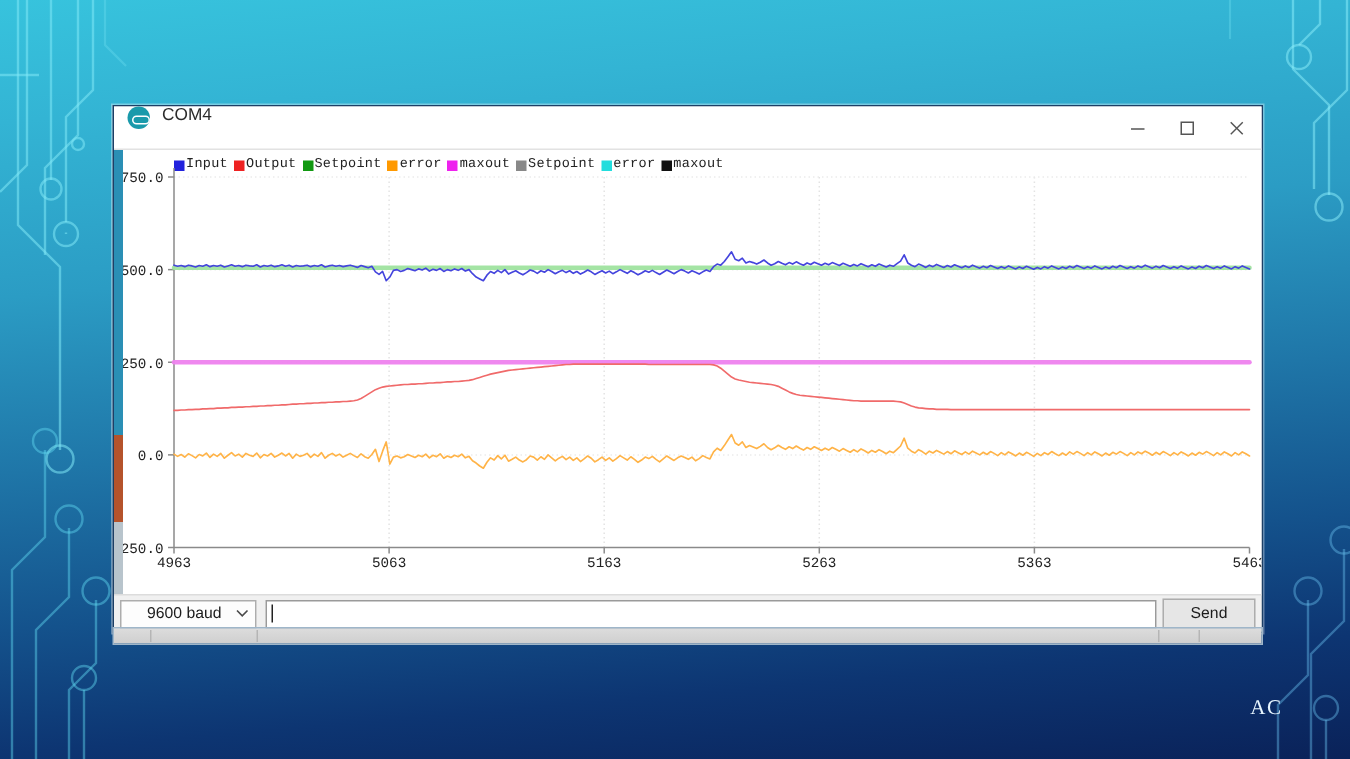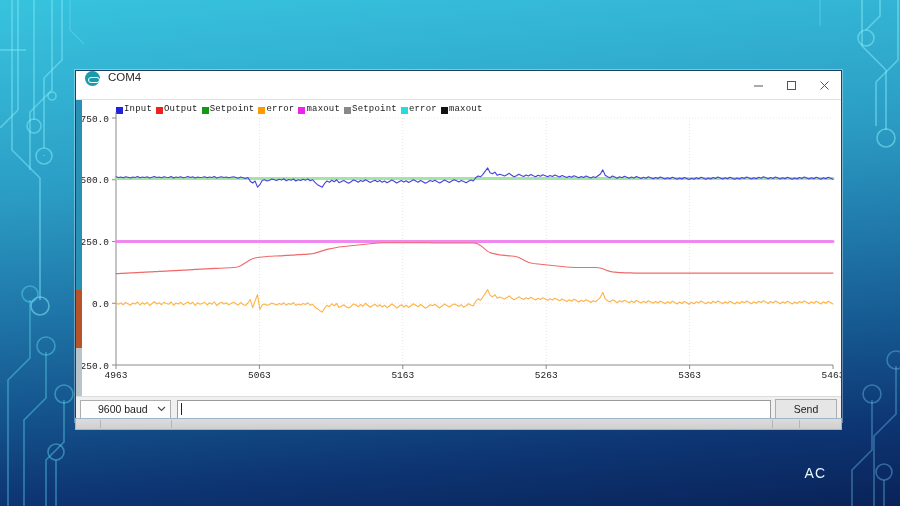--- a/index.html
+++ b/index.html
@@ -17,21 +17,21 @@
   
   #title{
     position:absolute;left:88px;top:14px;width:780px;
     color:#eefaff;font-size:25.5px;letter-spacing:.6px;font-weight:400;
     font-family:"Liberation Sans",sans-serif;
     text-shadow:0 1px 2px rgba(0,40,70,.35);
     white-space:nowrap;
   }
   
   #initials{
-    position:absolute;right:74px;bottom:25px;color:#e8f6ff;font-size:14px;letter-spacing:1px;
+    position:absolute;right:45px;bottom:25px;color:#e8f6ff;font-size:14px;letter-spacing:1px;font-family:Liberation Serif, serif;
   }
   
   #win{
     position:absolute;left:75px;top:70px;width:765px;height:350px;
     background:#f0f0f0;border:1px solid #1c3f66;
     box-shadow:0 0 0 1px rgba(255,255,255,.35);
     display:flex;flex-direction:column;
   }
   #titlebar{
     height:28px;background:#ffffff;display:flex;align-items:flex-start;

